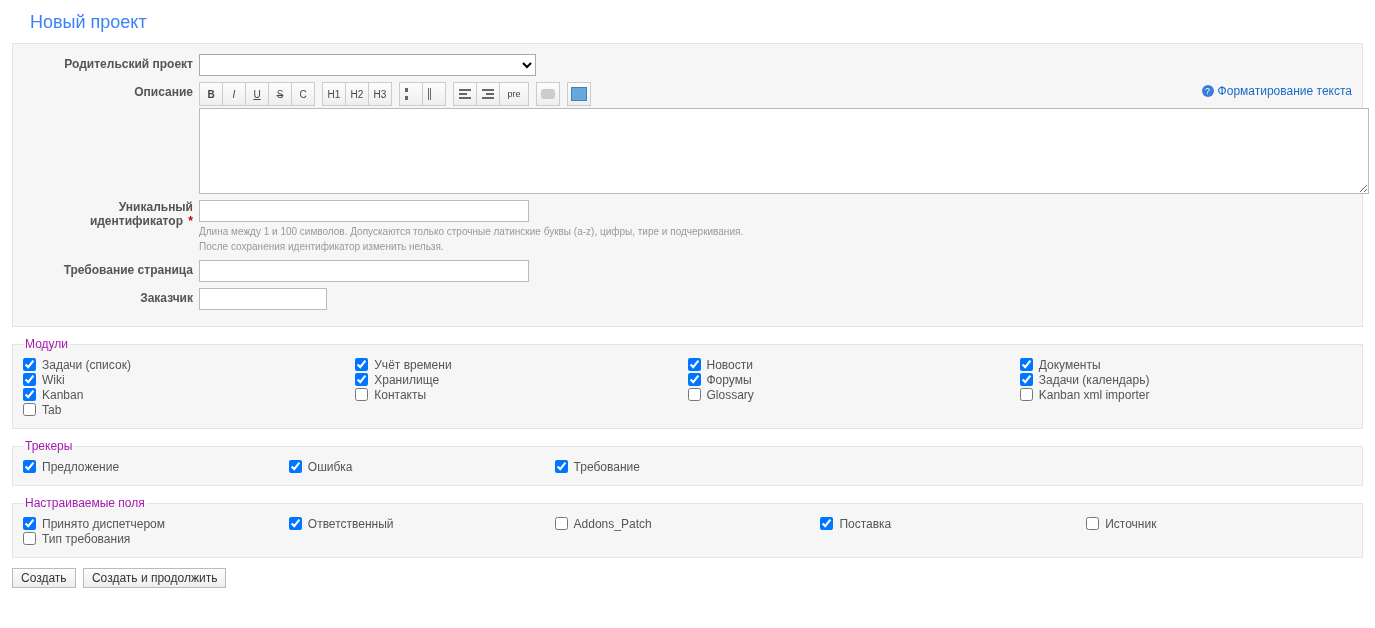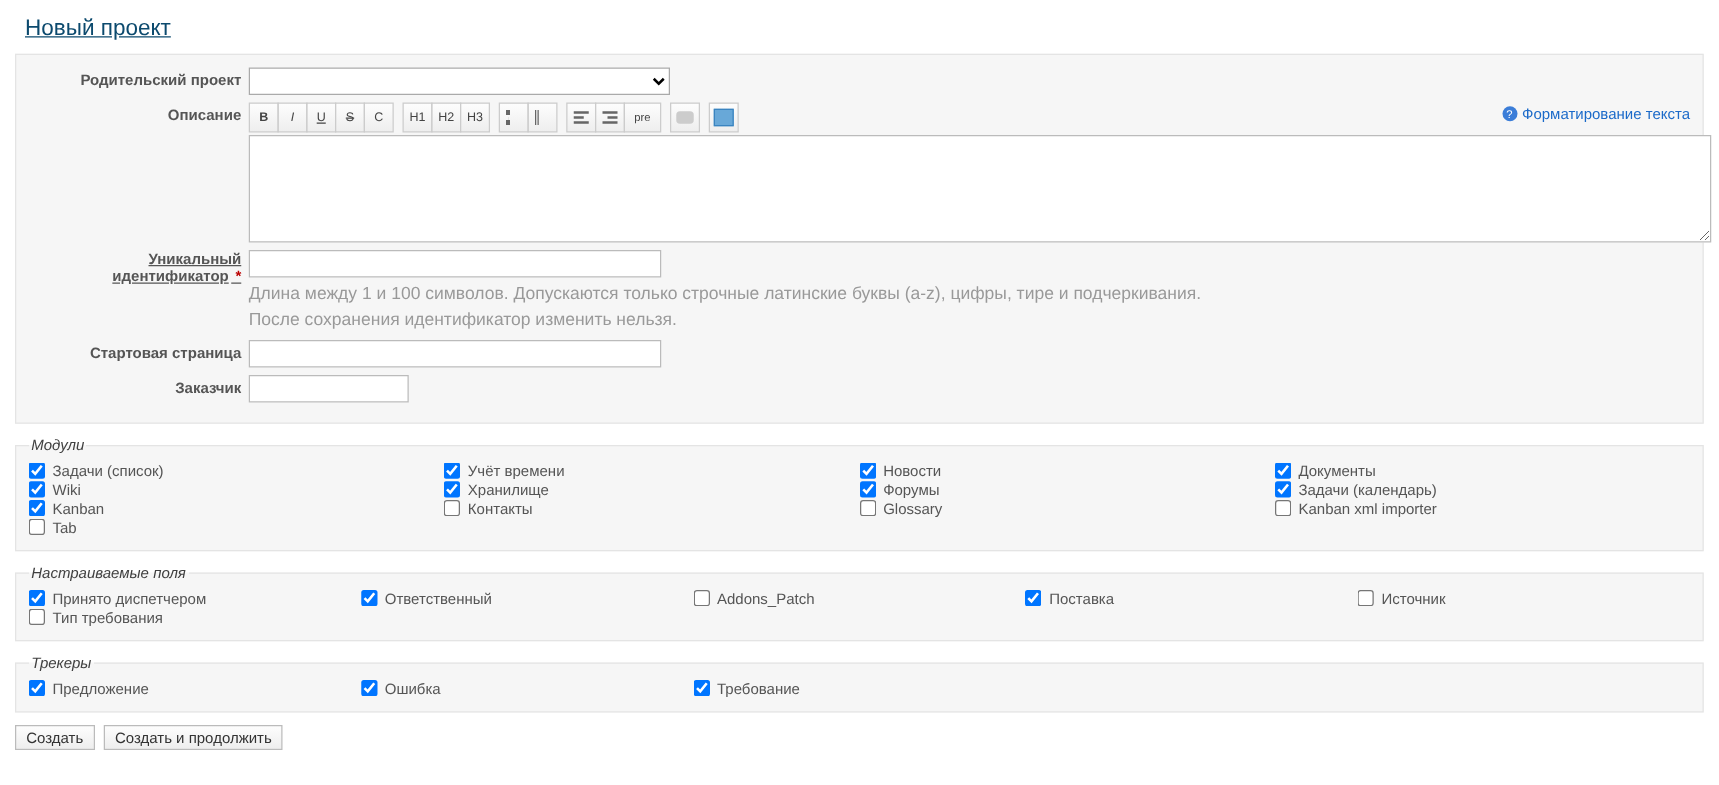--- a/index.html
+++ b/index.html
@@ -10,23 +10,22 @@
     color: #484848;
     background: #fff;
   }
   .page {
     padding: 10px 12px;
     width: 1351px;
   }
   h2.page-title {
     font-size: 18px;
     font-weight: normal;
-    color: #0c4a6e;
-    margin: 2px 0 10px 8px;
-    text-decoration: underline;
+    color: #3b82f6;
+    margin: 2px 0 10px 18px;
   }
   .box {
     background: #f6f6f6;
     border: 1px solid #e4e4e4;
     padding: 10px 10px 10px 10px;
     margin-bottom: 10px;
     color: #666;
   }
   
   .form-row {
@@ -126,36 +125,35 @@
     border-radius: 50%;
     background: #3b7dd8;
     color: #fff;
     font-size: 9px;
     display: inline-flex;
     align-items: center;
     justify-content: center;
   }
   .hint {
     color: #999;
-    font-size: 14px;
+    font-size: 10px;
     display: block;
     line-height: 1.5;
     margin-top: 2px;
   }
 
   fieldset.section {
     border: 1px solid #e4e4e4;
     background: #f6f6f6;
     padding: 6px 10px 10px 10px;
     margin: 0 0 10px 0;
   }
   fieldset.section legend {
-    color: #404040;
+    color: #a21caf;
     padding: 0 2px;
-    font-style: italic;
   }
   .cols {
     display: flex;
   }
   .col {
     flex: 1;
   }
   .check-item {
     display: flex;
     align-items: flex-start;
@@ -256,35 +254,35 @@
           <span class="tgap"></span>
           <span class="tbtn">
               <span class="ticon-img"></span>
             </span>
         </div>
         <textarea class="desc-area" style=""></textarea>
       </div>
     </div>
 
     <div class="form-row">
-      <div class="form-label" style="padding-top:0;text-decoration:underline;">
+      <div class="form-label" style="padding-top:0;">
         <span>Уникальный</span><br>
         <span>идентификатор</span><span class="required"> *</span>
       </div>
       <div class="form-content">
         <input type="text" style="width: 322px;" value="">
         <span class="hint">
           <span>Длина между 1 и 100 символов. Допускаются только строчные латинские буквы (a-z), цифры, тире и подчеркивания.</span><br>
           <span>После сохранения идентификатор изменить нельзя.</span>
         </span>
       </div>
     </div>
 
     <div class="form-row">
-      <div class="form-label">Стартовая страница</div>
+      <div class="form-label">Требование страница</div>
       <div class="form-content">
         <input type="text" style="width: 322px;" value="">
       </div>
     </div>
 
 
     <div class="form-row">
       <div class="form-label">Заказчик</div>
       <div class="form-content">
         <input type="text" style="width: 120px;" value="">
@@ -353,20 +351,46 @@
           </label>
           <label class="check-item">
             <input type="checkbox" style="">
             <span>Kanban xml importer</span>
           </label>
         </div>
       </div>
   </fieldset>
 
   <fieldset class="section">
+    <legend>Трекеры</legend>
+    <div class="cols" id="trackers-cols">
+        <div class="col">
+          <label class="check-item">
+            <input type="checkbox" checked="" style="">
+            <span>Предложение</span>
+          </label>
+        </div>
+        <div class="col">
+          <label class="check-item">
+            <input type="checkbox" checked="" style="">
+            <span>Ошибка</span>
+          </label>
+        </div>
+        <div class="col">
+          <label class="check-item">
+            <input type="checkbox" checked="" style="">
+            <span>Требование</span>
+          </label>
+        </div>
+        <div class="col"></div>
+        <div class="col"></div>
+      </div>
+  </fieldset>
+
+  <fieldset class="section">
     <legend>Настраиваемые поля</legend>
     <div class="cols" id="custom-cols">
         <div class="col">
           <label class="check-item">
             <input type="checkbox" checked="" style="">
             <span>Принято диспетчером</span>
           </label>
           <label class="check-item">
             <input type="checkbox" style="">
             <span>Тип требования</span>
@@ -389,46 +413,20 @@
             <input type="checkbox" checked="" style="">
             <span>Поставка</span>
           </label>
         </div>
         <div class="col">
           <label class="check-item">
             <input type="checkbox" style="">
             <span>Источник</span>
           </label>
         </div>
-      </div>
-  </fieldset>
-
-  <fieldset class="section">
-    <legend>Трекеры</legend>
-    <div class="cols" id="trackers-cols">
-        <div class="col">
-          <label class="check-item">
-            <input type="checkbox" checked="" style="">
-            <span>Предложение</span>
-          </label>
-        </div>
-        <div class="col">
-          <label class="check-item">
-            <input type="checkbox" checked="" style="">
-            <span>Ошибка</span>
-          </label>
-        </div>
-        <div class="col">
-          <label class="check-item">
-            <input type="checkbox" checked="" style="">
-            <span>Требование</span>
-          </label>
-        </div>
-        <div class="col"></div>
-        <div class="col"></div>
       </div>
   </fieldset>
 
   <div class="buttons">
     <input type="submit" class="btn" value="Создать" style="">
     <input type="submit" class="btn" value="Создать и продолжить" style="">
   </div>
 </div>
 
 </body></html>

